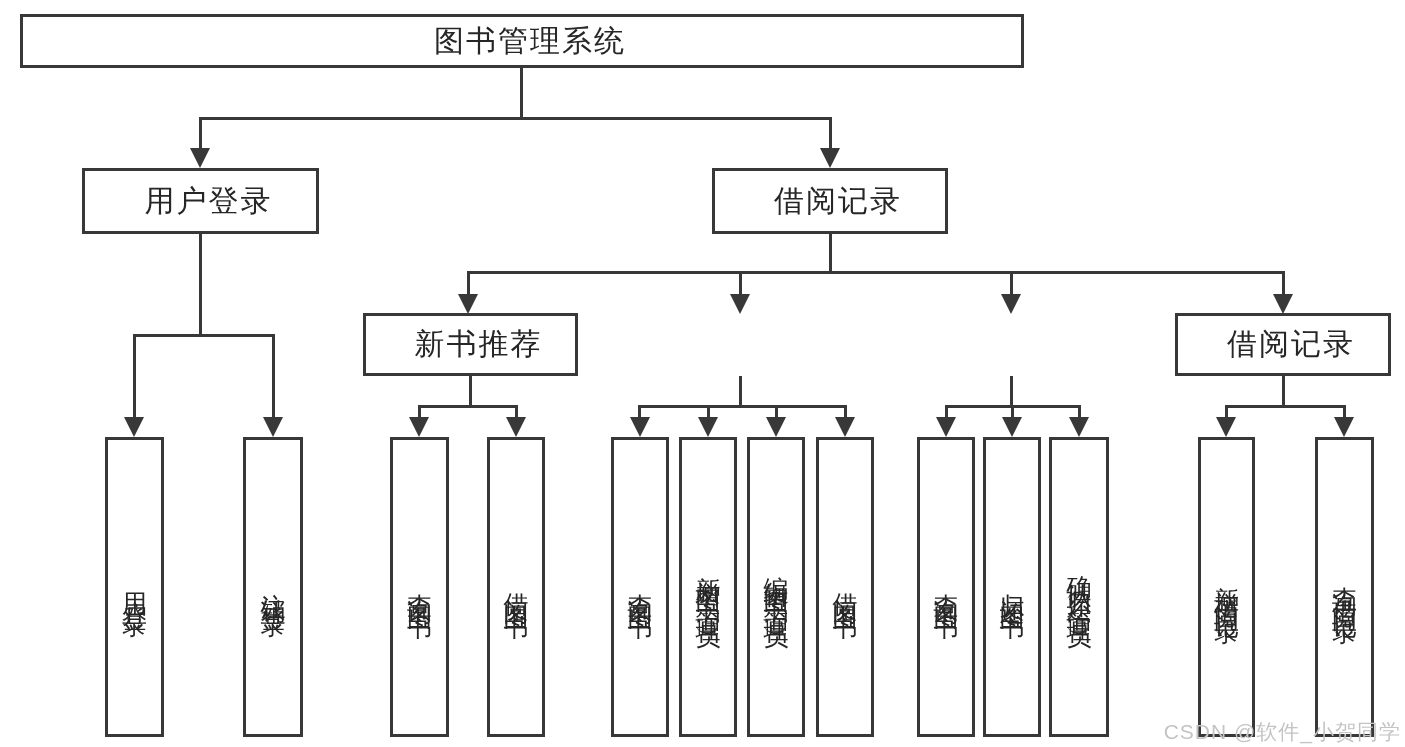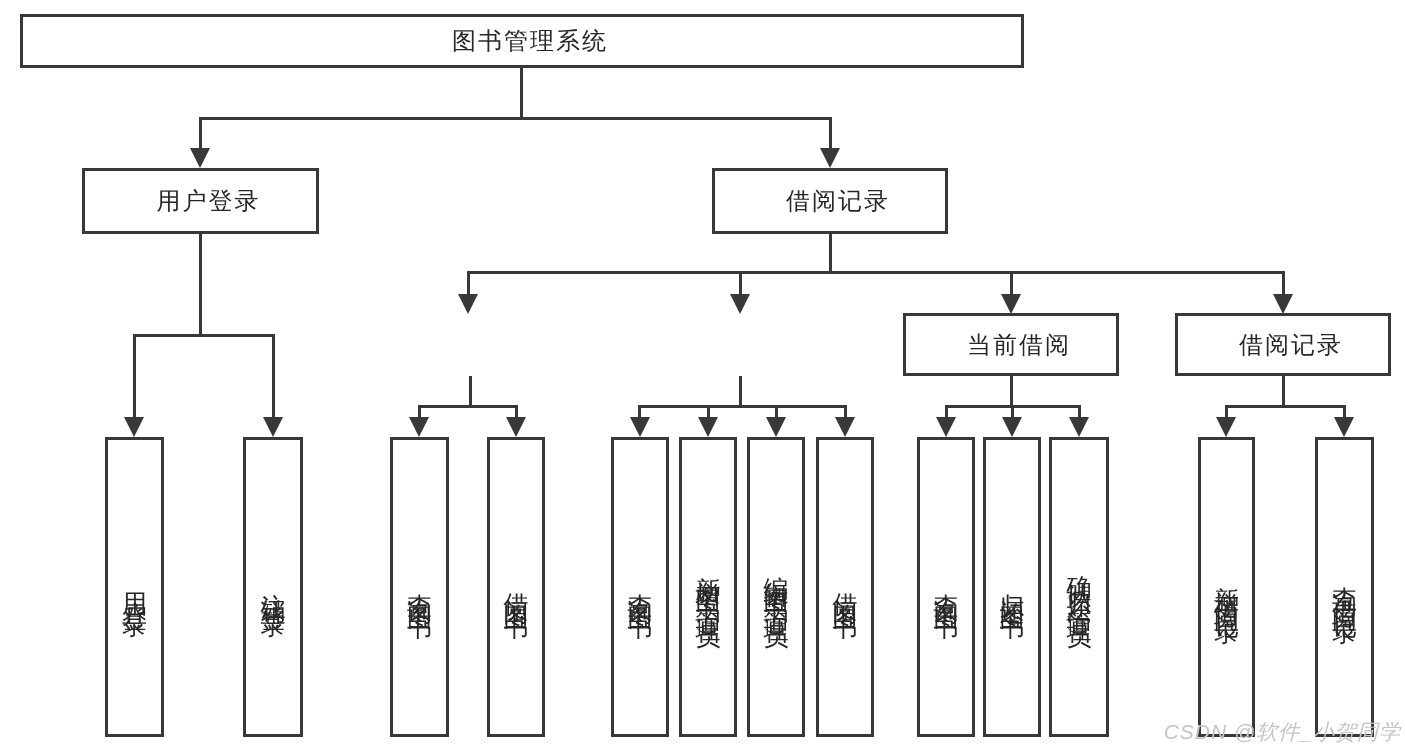--- a/index.html
+++ b/index.html
@@ -10,51 +10,51 @@
   }
   .stage { position:absolute; left:0; top:0; width:1405px; height:747px; }
   .box {
     position:absolute; box-sizing:border-box;
     background:var(--box-bg,#ffffff);
     border:3px solid var(--line,#383838);
     color:var(--text,#262626);
     display:flex; align-items:center; justify-content:center;
     text-align:center;
   }
-  .hbox { font-size:24px; letter-spacing:2px; white-space:nowrap;padding-left:16px; }
+  .hbox { font-size:30px; letter-spacing:2px; white-space:nowrap;padding-left:16px; }
   .vbox {
     writing-mode:vertical-rl; text-orientation:mixed;
     font-size:25px; letter-spacing:7px; line-height:1;
   }
   .ln { position:absolute; background:var(--line,#383838); }
   .v  { width:3px; }
   .h  { height:3px; }
   .arr {
     position:absolute; width:0; height:0;
     border-left:10px solid transparent;
     border-right:10px solid transparent;
     border-top:20px solid var(--line,#383838);
   }
   .wm {
     position:absolute; right:4px; bottom:1px;
     font-size:21px; letter-spacing:1px;
-    color:var(--wm,#c4c4c4); white-space:nowrap;font-style:italic;
+    color:var(--wm,#c4c4c4); white-space:nowrap;
   }
 </style>
 </head>
 <body style="--line: #383838; --box-bg: #ffffff; --text: #262626; --wm: #c4c4c4;">
 
 <div class="stage">
 
   <div class="box hbox" style="left:20px;top:14px;width:1004px;height:54px">图书管理系统</div>
 
   <div class="box hbox" style="left:82px;top:168px;width:237px;height:66px">用户登录</div>
   <div class="box hbox" style="left:712px;top:168px;width:236px;height:66px">借阅记录</div>
 
-  <div class="box hbox" style="left:903px;top:313px;width:216px;height:63px">当前借阅</div>
+  <div class="box hbox" style="left:363px;top:313px;width:215px;height:63px">新书推荐</div>
   <div class="box hbox" style="left:1175px;top:313px;width:216px;height:63px">借阅记录</div>
 
   <div class="box vbox" style="left:105px;top:437px;width:59px;height:300px">用户登录</div>
   <div class="box vbox" style="left:243px;top:437px;width:60px;height:300px">注销登录</div>
 
   <div class="box vbox" style="left:390px;top:437px;width:59px;height:300px">查询图书</div>
   <div class="box vbox" style="left:487px;top:437px;width:58px;height:300px">借阅图书</div>
 
   <div class="box vbox" style="left:611px;top:437px;width:58px;height:300px">查询图书</div>
   <div class="box vbox" style="left:679px;top:437px;width:58px;height:300px">新增图书（管理员）</div>

